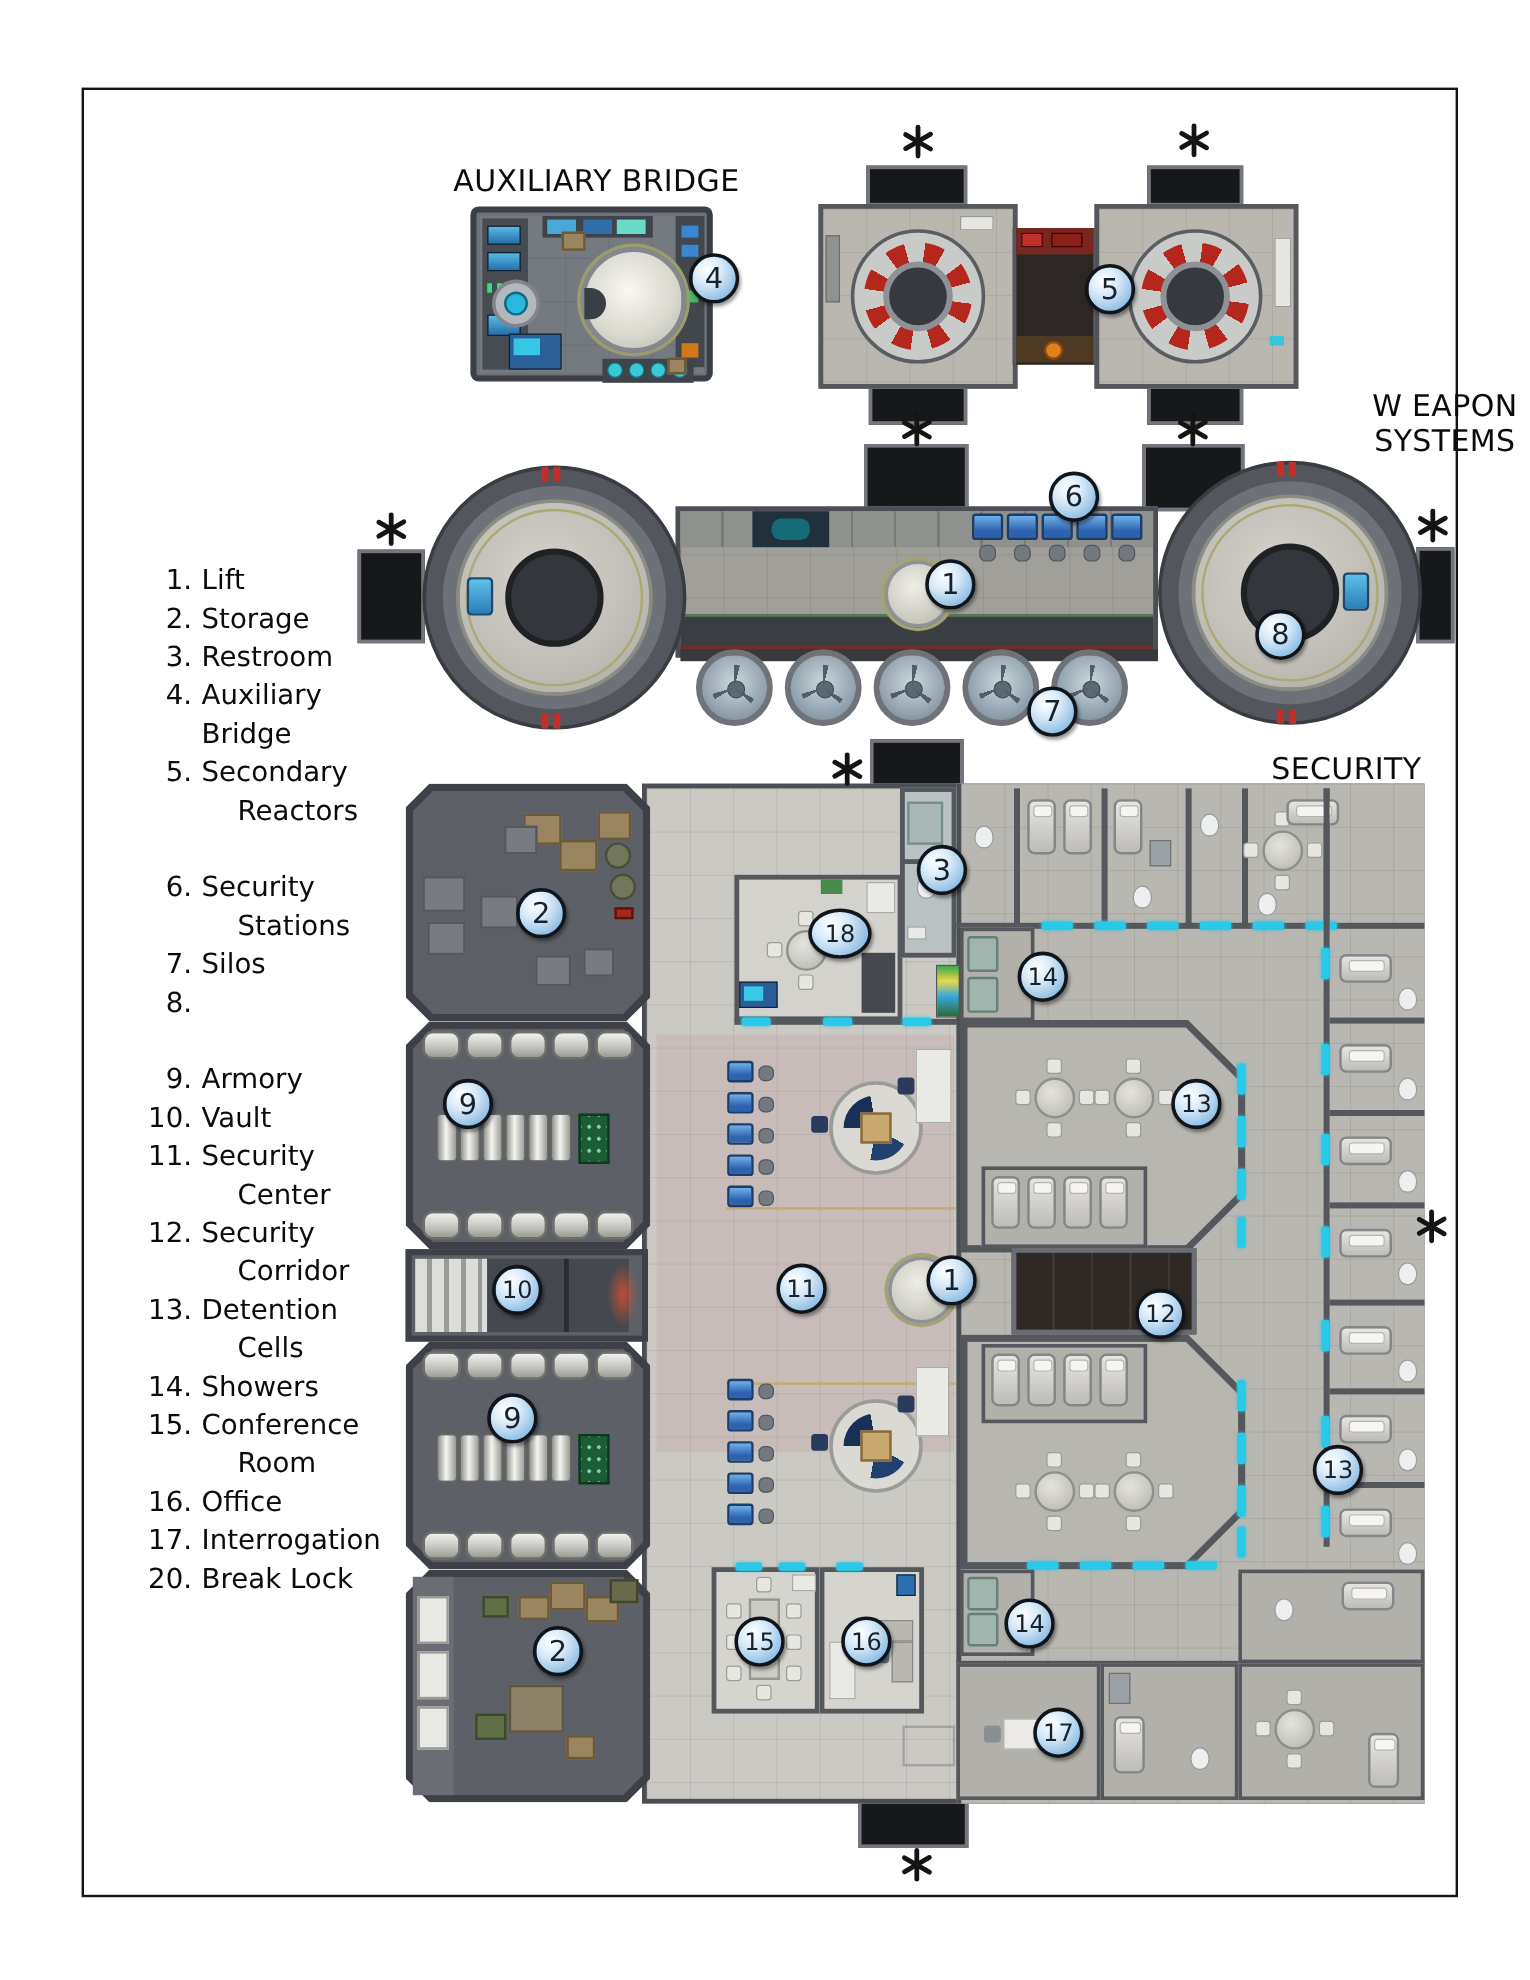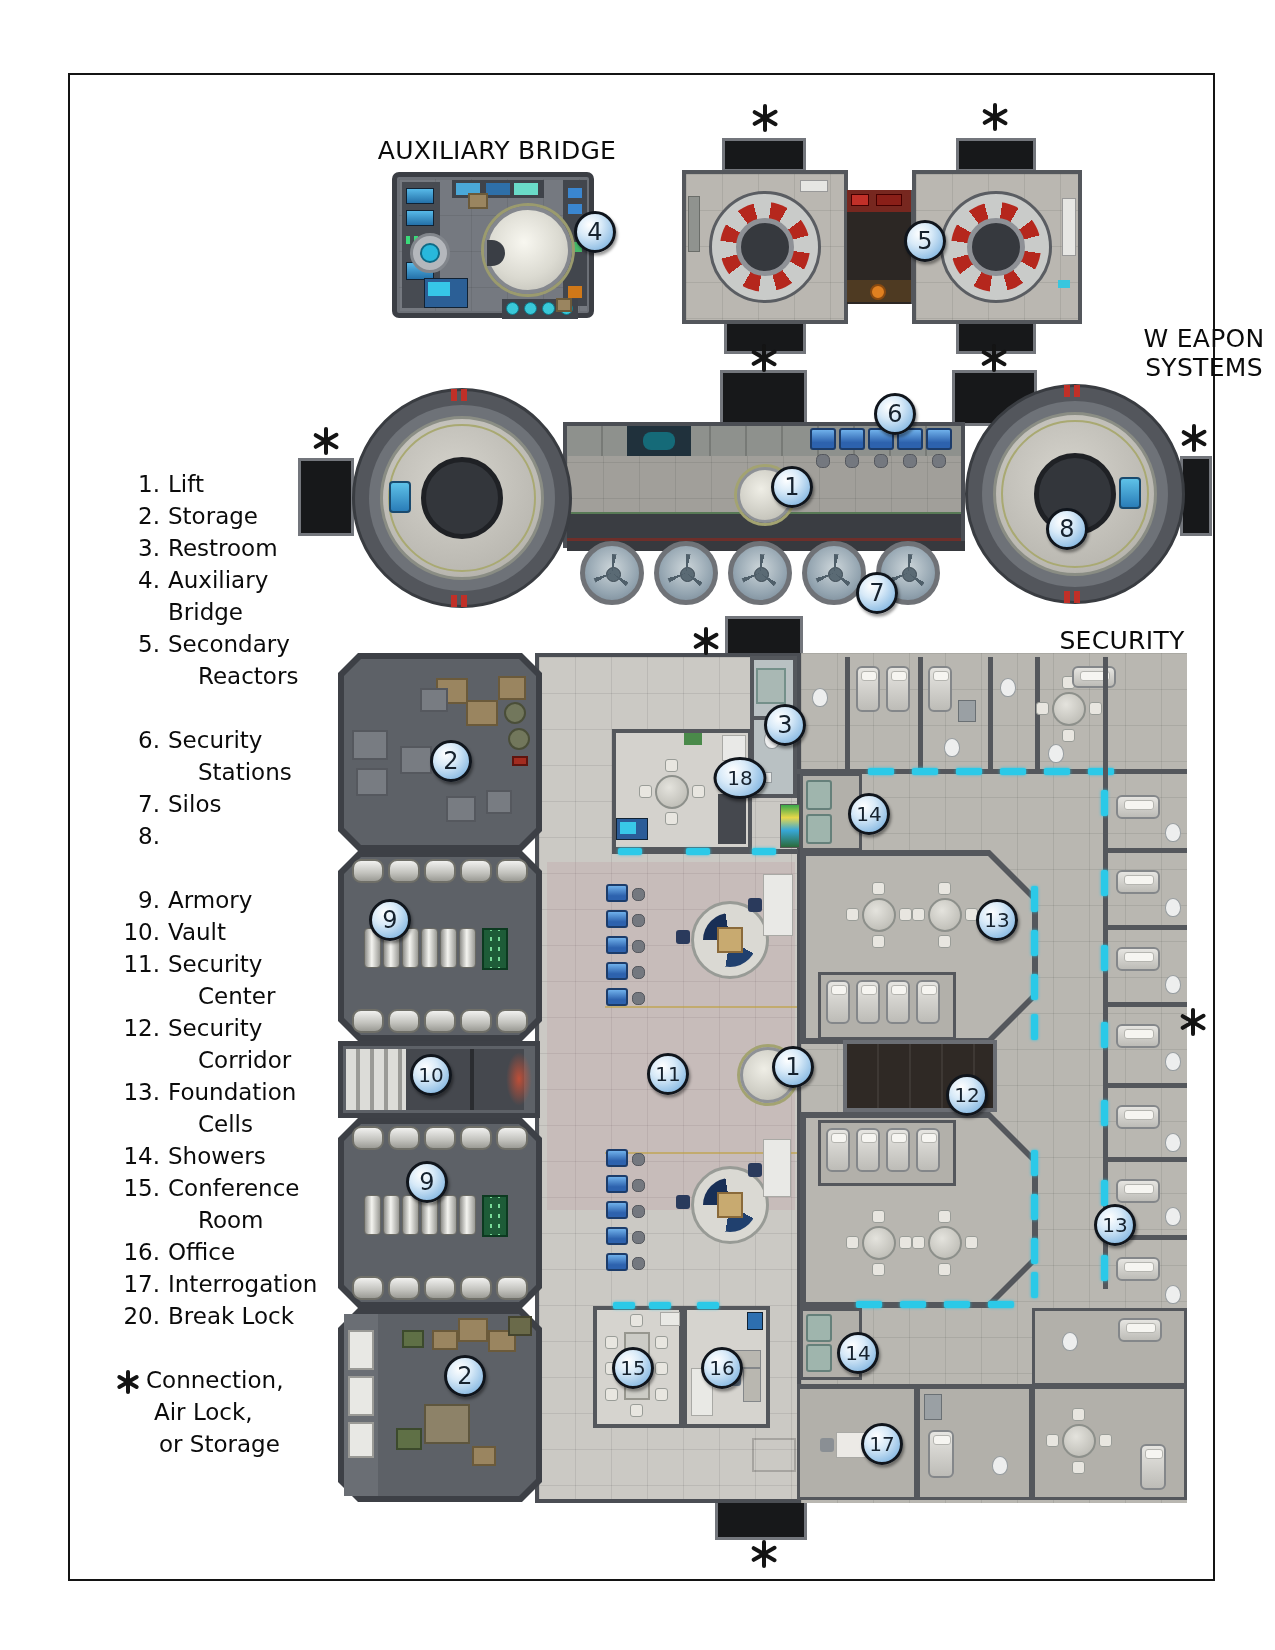--- a/index.html
+++ b/index.html
@@ -461,21 +461,21 @@
       <div class="wc" style="left: 1062px; top: 1332px; width: 16px; height: 19px;"></div>
       <div style="left: 752px; top: 1438px; width: 44px; height: 34px; border: 2px solid rgba(0, 0, 0, 0.18);"></div>
       <div class="marker" style="left: 595px; top: 232px; width: 42px; height: 42px;">4</div>
       <div class="marker" style="left: 925px; top: 241px; width: 42px; height: 42px;">5</div>
       <div class="marker" style="left: 895px; top: 414px; width: 42px; height: 42px;">6</div>
       <div class="marker" style="left: 792px; top: 487px; width: 42px; height: 42px;">1</div>
       <div class="marker" style="left: 1067px; top: 529px; width: 42px; height: 42px;">8</div>
       <div class="marker" style="left: 877px; top: 593px; width: 42px; height: 42px;">7</div>
       <div class="marker" style="left: 451px; top: 761px; width: 42px; height: 42px;">2</div>
       <div class="marker" style="left: 785px; top: 725px; width: 42px; height: 42px;">3</div>
-      <div class="marker two" style="left: 700px; top: 778px; width: 53px; height: 42px; margin-left: 40px;">18</div>
+      <div class="marker two" style="left: 700px; top: 778px; width: 53px; height: 42px;">18</div>
       <div class="marker two" style="left: 869px; top: 814px; width: 42px; height: 42px;">14</div>
       <div class="marker" style="left: 390px; top: 920px; width: 42px; height: 42px;">9</div>
       <div class="marker two" style="left: 997px; top: 920px; width: 42px; height: 42px;">13</div>
       <div class="marker two" style="left: 431px; top: 1075px; width: 42px; height: 42px;">10</div>
       <div class="marker two" style="left: 668px; top: 1074px; width: 42px; height: 42px;">11</div>
       <div class="marker" style="left: 793px; top: 1067px; width: 42px; height: 42px;">1</div>
       <div class="marker two" style="left: 967px; top: 1095px; width: 42px; height: 42px;">12</div>
       <div class="marker" style="left: 427px; top: 1182px; width: 42px; height: 42px;">9</div>
       <div class="marker two" style="left: 1115px; top: 1225px; width: 42px; height: 42px;">13</div>
       <div class="marker" style="left: 465px; top: 1376px; width: 42px; height: 42px;">2</div>
@@ -612,21 +612,21 @@
         <div class="lg-row">
           <span class="lg-num">12.</span>
           <div>
             <div>Security</div>
             <div class="lg-cont">Corridor</div>
           </div>
         </div>
         <div class="lg-row">
           <span class="lg-num">13.</span>
           <div>
-            <div>Foundation</div>
+            <div>Detention</div>
             <div class="lg-cont">Cells</div>
           </div>
         </div>
         <div class="lg-row">
           <span class="lg-num">14.</span>
           <div>
             <div>Showers</div>
           </div>
         </div>
         <div class="lg-row">
@@ -646,28 +646,16 @@
           <span class="lg-num">17.</span>
           <div>
             <div>Interrogation</div>
           </div>
         </div>
         <div class="lg-row">
           <span class="lg-num">20.</span>
           <div>
             <div>Break Lock</div>
           </div>
-        </div>
-      </div>
-      <div id="lg-foot">
-        <div class="star">
-          <i></i>
-          <i></i>
-          <i></i>
-        </div>
-        <div>
-          <div>Connection,</div>
-          <div class="fn2">Air Lock,</div>
-          <div class="fn3">or Storage</div>
         </div>
       </div>
     </div>
 </div>
 
 </body></html>

